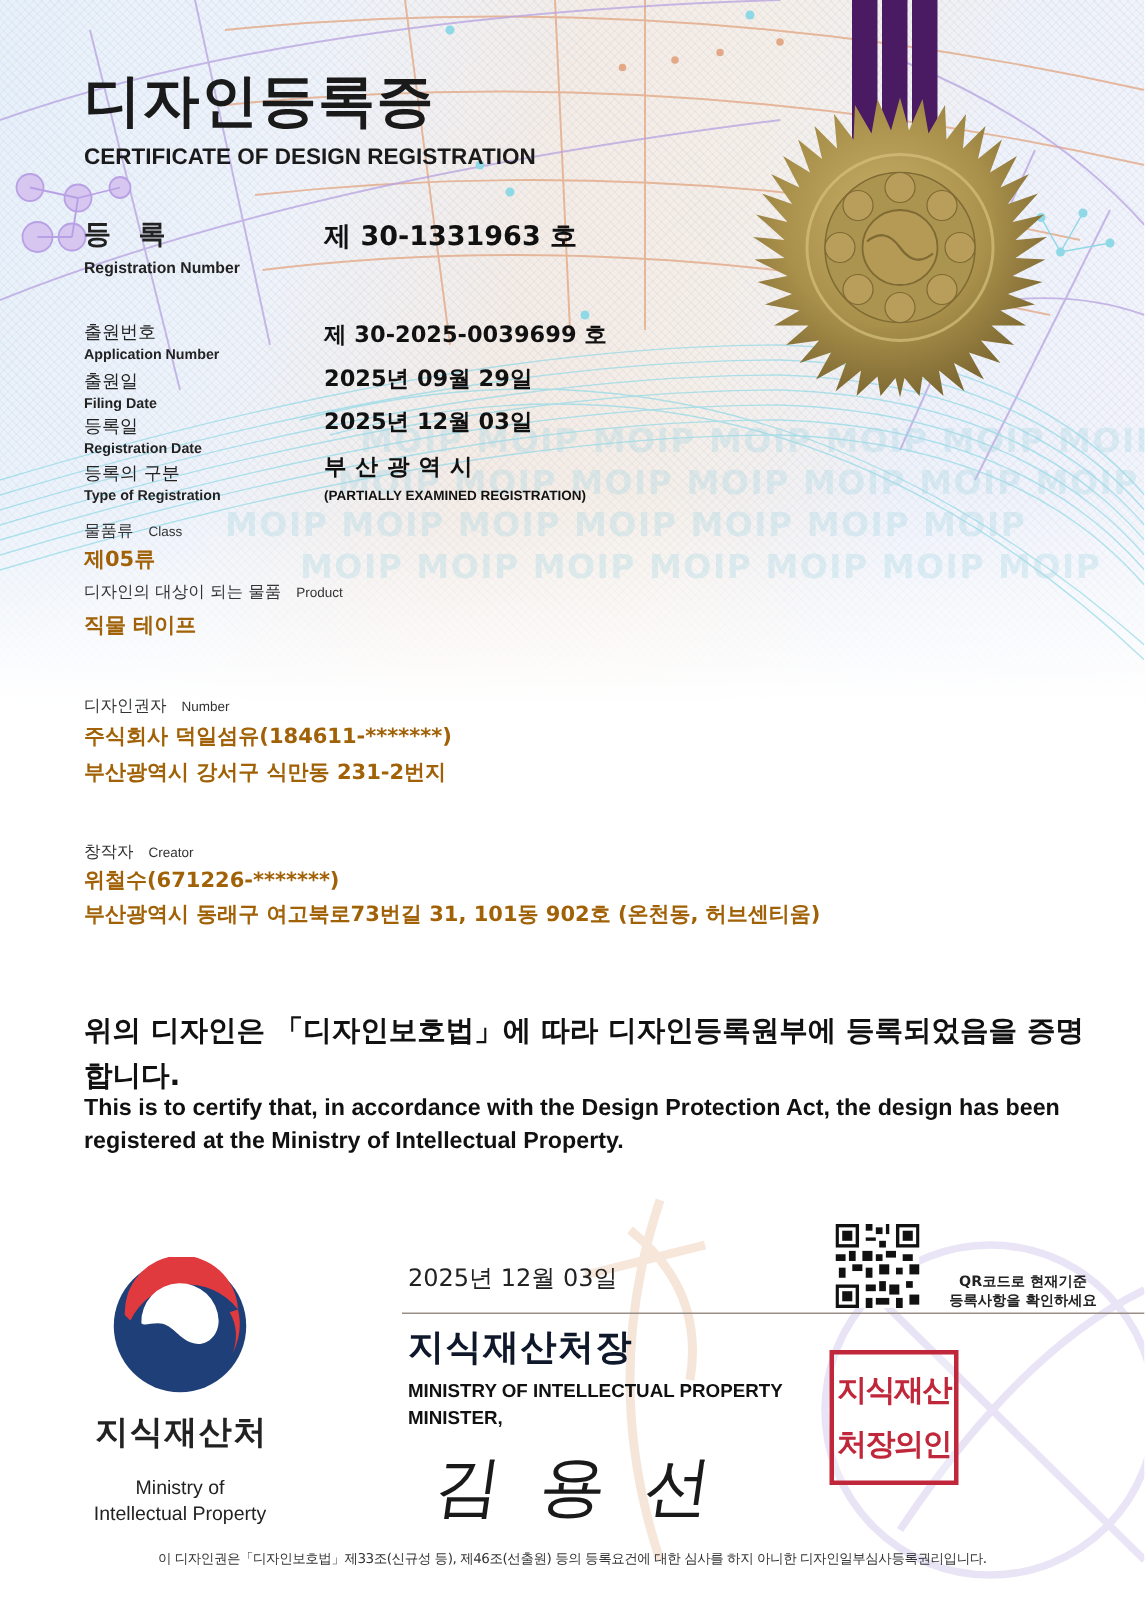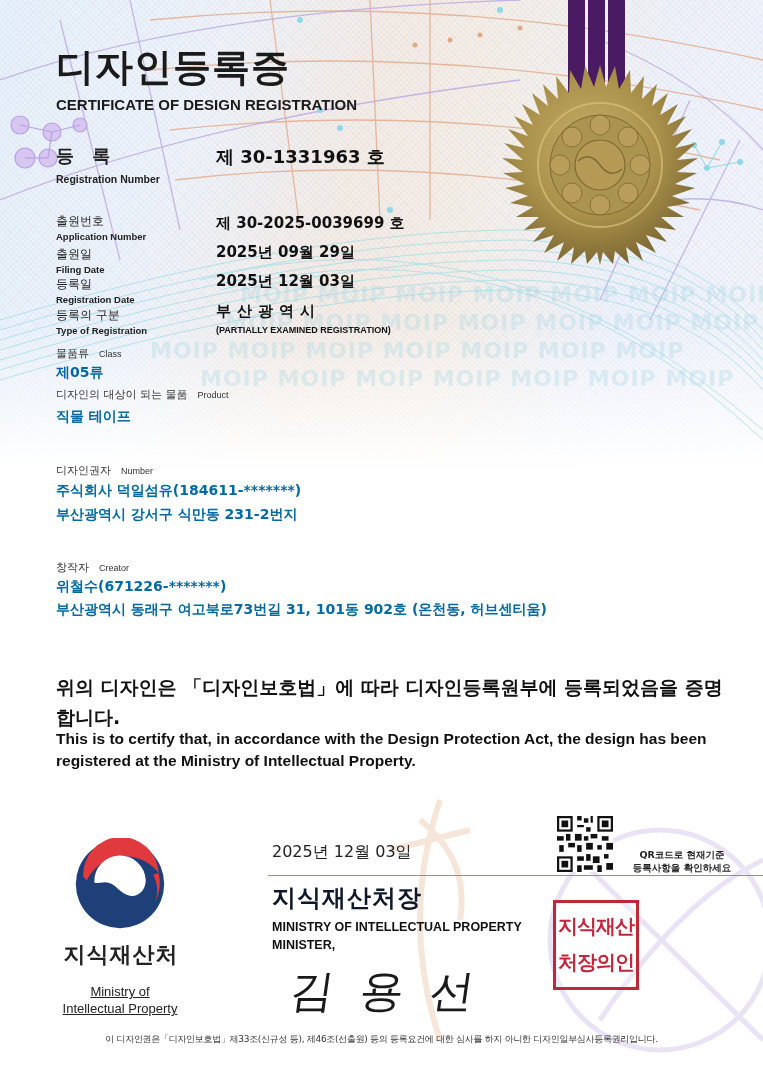--- a/index.html
+++ b/index.html
@@ -59,37 +59,37 @@
     }
     .val.big { font-size: 18px; font-weight: bold; }
     .val.spaced { letter-spacing: 6px; }
     .val-sub {
       position: absolute; left: 216px; font-family: "Liberation Sans", sans-serif;
       font-weight: bold; font-size: 9px; color: #111;
     }
 
     .small-lbl { position: absolute; left: 56px; font-size: 11px; color: #333; }
     .small-lbl .en { font-family: "Liberation Sans", sans-serif; font-size: 9px; margin-left: 10px; color: #333; }
-    .bold-line { position: absolute; left: 56px; font-size: 14px; font-weight: bold; color: #0369a1; white-space: nowrap; }
+    .bold-line { position: absolute; left: 56px; font-size: 14px; font-weight: bold; color: #a16207; white-space: nowrap; }
 
     
     .cert-ko {
       position: absolute; left: 56px; top: 672px; width: 680px;
       font-size: 19px; font-weight: bold; line-height: 30px; color: #111;
     }
     .cert-en {
       position: absolute; left: 56px; top: 728px; width: 690px;
       font-family: "Liberation Sans", sans-serif; font-size: 15.5px; font-weight: bold;
       line-height: 22px; color: #111;
     }
 
     
     .logo { position: absolute; left: 74px; top: 838px; width: 92px; height: 92px; }
     .logo-ko { position: absolute; left: 56px; top: 940px; width: 130px; text-align: center; font-size: 22px; font-weight: bold; color: #222; letter-spacing: 1px; }
-    .logo-en { position: absolute; left: 40px; top: 983px; width: 160px; text-align: center; font-family: "Liberation Sans", sans-serif; font-size: 13px; line-height: 17px; color: #222; text-decoration: underline; }
+    .logo-en { position: absolute; left: 40px; top: 983px; width: 160px; text-align: center; font-family: "Liberation Sans", sans-serif; font-size: 13px; line-height: 17px; color: #222; }
 
     .issue-date { position: absolute; left: 272px; top: 842px; font-size: 16px; color: #222; }
     .divider { position: absolute; left: 268px; top: 875px; width: 495px; height: 1px; background: #9a8f86; }
     .qr { position: absolute; left: 557px; top: 816px; width: 56px; height: 56px; }
     .qr-caption { position: absolute; left: 612px; top: 848px; width: 140px; text-align: center; font-size: 9.5px; font-weight: bold; line-height: 13px; color: #222; }
 
     .minister-ko { position: absolute; left: 272px; top: 882px; font-size: 24px; font-weight: bold; color: #0f172a; letter-spacing: 1px; }
     .minister-en { position: absolute; left: 272px; top: 918px; font-family: "Liberation Sans", sans-serif; font-size: 12.5px; font-weight: bold; line-height: 18px; color: #111; }
 
     .stamp {

